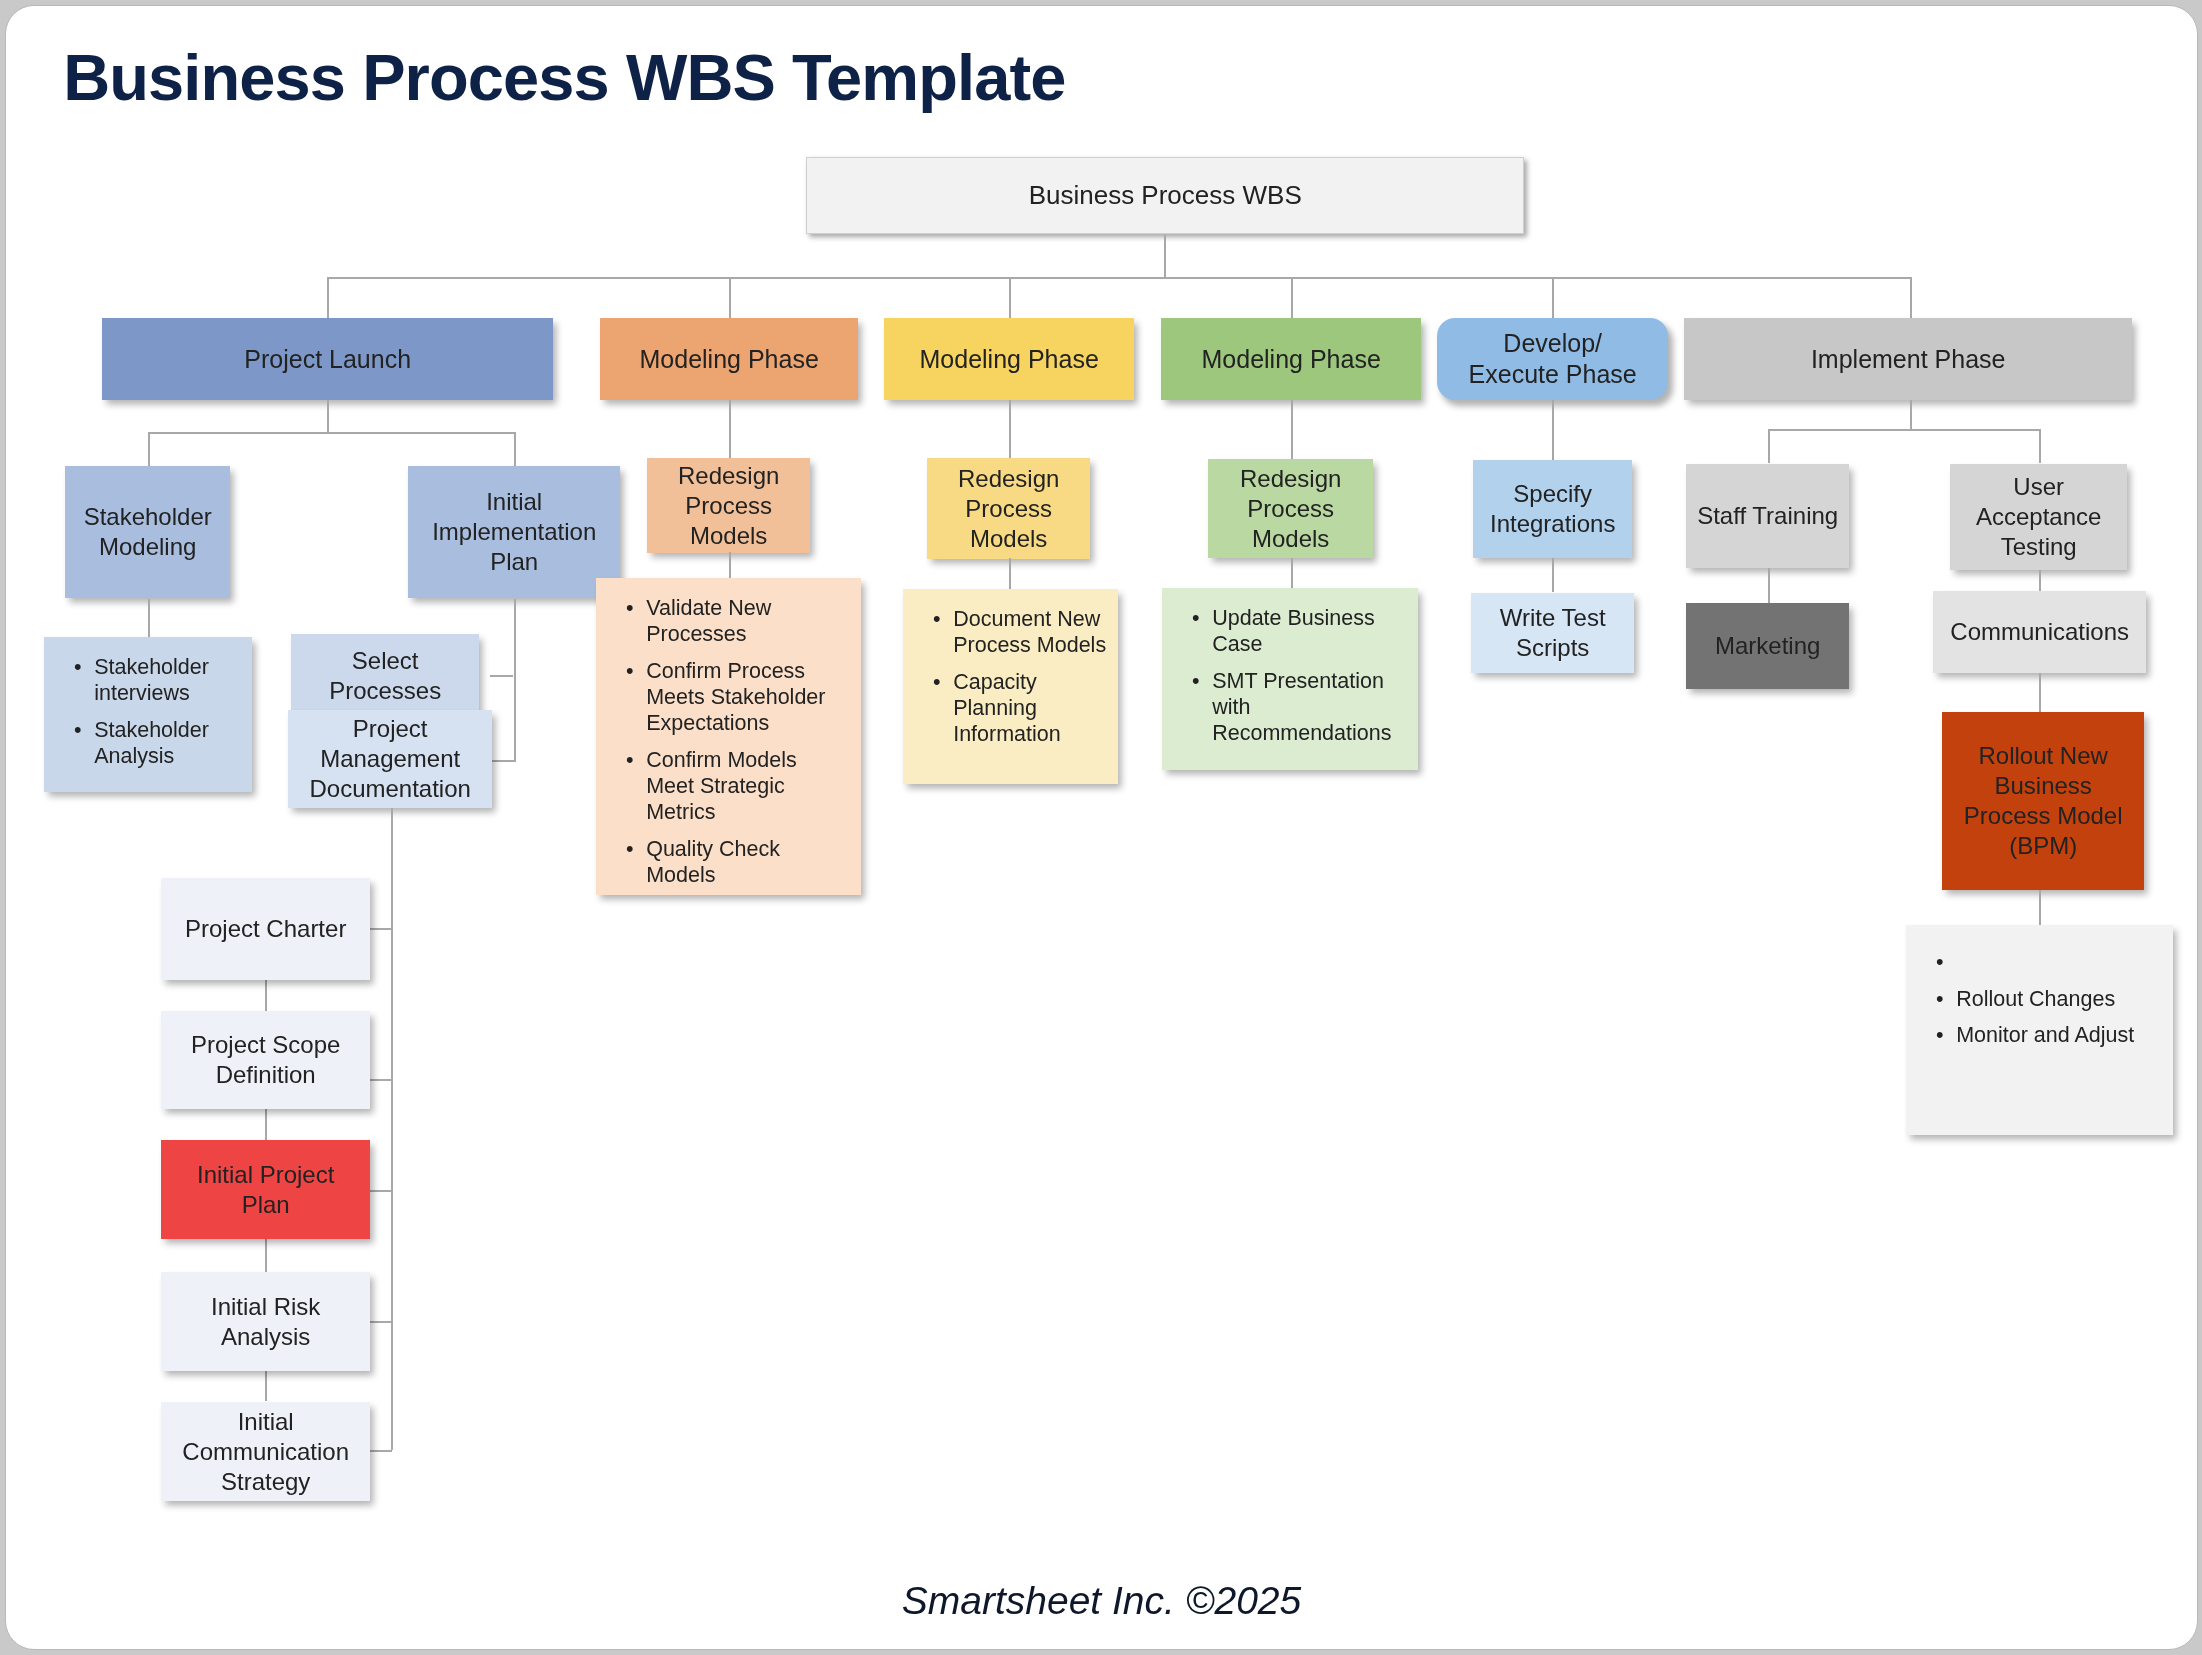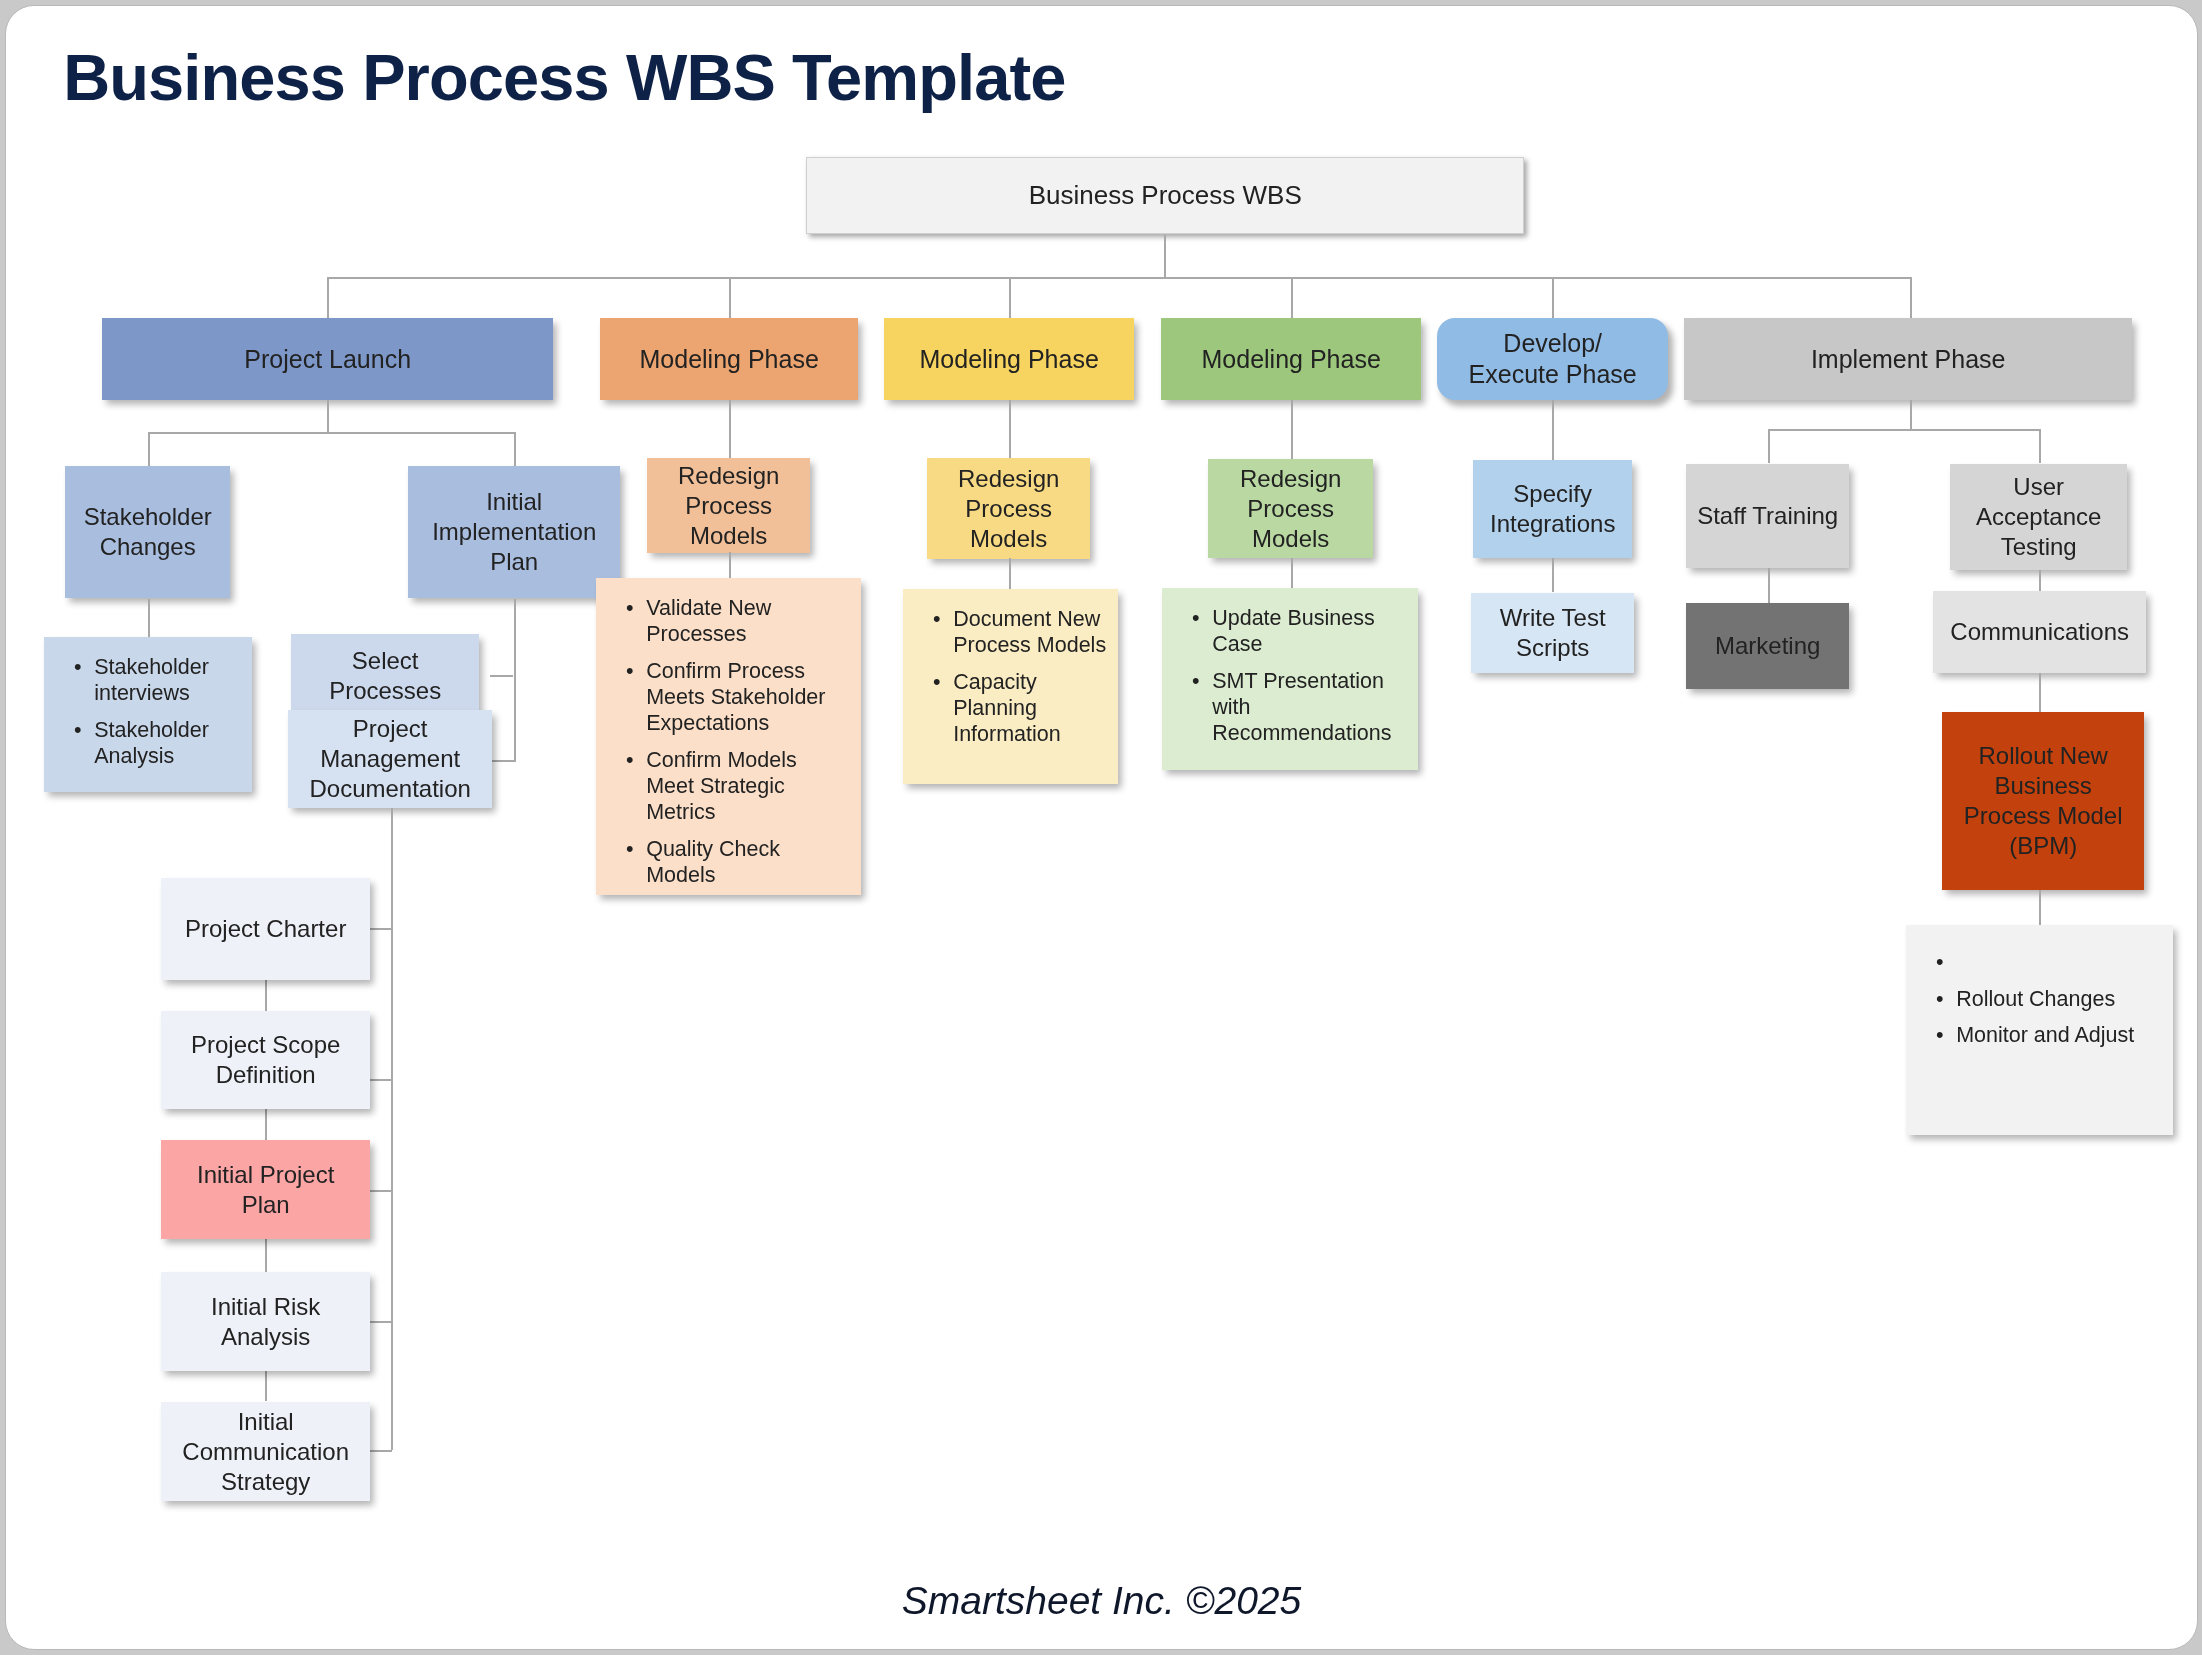--- a/index.html
+++ b/index.html
@@ -74,21 +74,21 @@
   <div class="conn" style="left:723px;top:394px;width:1.7px;height:58px;"></div>
   <div class="conn" style="left:1003px;top:394px;width:1.7px;height:58px;"></div>
   <div class="conn" style="left:1285px;top:394px;width:1.7px;height:59px;"></div>
   <div class="conn" style="left:1546px;top:394px;width:1.7px;height:60px;"></div>
 
   <div class="conn" style="left:1904px;top:394px;width:1.7px;height:29px;"></div>
   <div class="conn" style="left:1762px;top:423px;width:273px;height:1.7px;"></div>
   <div class="conn" style="left:1762px;top:423px;width:1.7px;height:34px;"></div>
   <div class="conn" style="left:2033px;top:423px;width:1.7px;height:34px;"></div>
 
-  <div class="box" style="left:59px;top:460px;width:165px;height:132px;background:#a9bedf;">Stakeholder Changes</div>
+  <div class="box" style="left:59px;top:460px;width:165px;height:132px;background:#a9bedf;">Stakeholder Modeling</div>
   <div class="box" style="left:402px;top:460px;width:212px;height:132px;background:#a9bedf;">Initial Implementation Plan</div>
   <div class="box" style="left:641px;top:452px;width:163px;height:95px;background:#f2c098;">Redesign Process Models</div>
   <div class="box" style="left:921px;top:452px;width:163px;height:101px;background:#f7da83;">Redesign Process Models</div>
   <div class="box" style="left:1202px;top:453px;width:165px;height:99px;background:#b9d8a2;">Redesign Process Models</div>
   <div class="box" style="left:1467px;top:454px;width:159px;height:98px;background:#b2d1ec;">Specify Integrations</div>
   <div class="box" style="left:1680px;top:458px;width:163px;height:104px;background:#d5d5d5;">Staff Training</div>
   <div class="box" style="left:1944px;top:458px;width:177px;height:106px;background:#d5d5d5;padding:5.2px 22.4px;">User Acceptance Testing</div>
 
   <div class="conn" style="left:142px;top:593px;width:1.7px;height:38px;"></div>
   <div class="bullets" style="left:38px;top:631px;width:208px;height:155px;background:#c9d7ea;">
@@ -114,21 +114,21 @@
   <div class="conn" style="left:364px;top:1184px;width:21.5px;height:1.7px;"></div>
   <div class="conn" style="left:364px;top:1315px;width:21.5px;height:1.7px;"></div>
   <div class="conn" style="left:364px;top:1444px;width:21.5px;height:1.7px;"></div>
   <div class="conn" style="left:259px;top:973px;width:1.7px;height:32px;"></div>
   <div class="conn" style="left:259px;top:1103px;width:1.7px;height:31px;"></div>
   <div class="conn" style="left:259px;top:1233px;width:1.7px;height:34px;"></div>
   <div class="conn" style="left:259px;top:1365px;width:1.7px;height:30px;"></div>
 
   <div class="box" style="left:155px;top:872px;width:209px;height:102px;background:#eef1f7;">Project Charter</div>
   <div class="box" style="left:155px;top:1005px;width:209px;height:98px;background:#eef1f7;text-align:center;">Project Scope Definition</div>
-  <div class="box" style="left:155px;top:1134px;width:209px;height:99px;background:#fca5a5;">Initial Project Plan</div>
+  <div class="box" style="left:155px;top:1134px;width:209px;height:99px;background:#ef4444;">Initial Project Plan</div>
   <div class="box" style="left:155px;top:1266px;width:209px;height:99px;background:#eef1f7;">Initial Risk Analysis</div>
   <div class="box" style="left:155px;top:1396px;width:209px;height:99px;background:#eef1f7;">Initial Communication Strategy</div>
 
   <div class="conn" style="left:723px;top:546px;width:1.7px;height:26px;"></div>
   <div class="bullets" style="left:590px;top:572px;width:265px;height:317px;background:#fbdfc8;">
     <div class="bullet-item">
         <span class="bullet-dot">•</span>
         <span class="bullet-text">Validate New Processes</span>
       </div>
     <div class="bullet-item">

